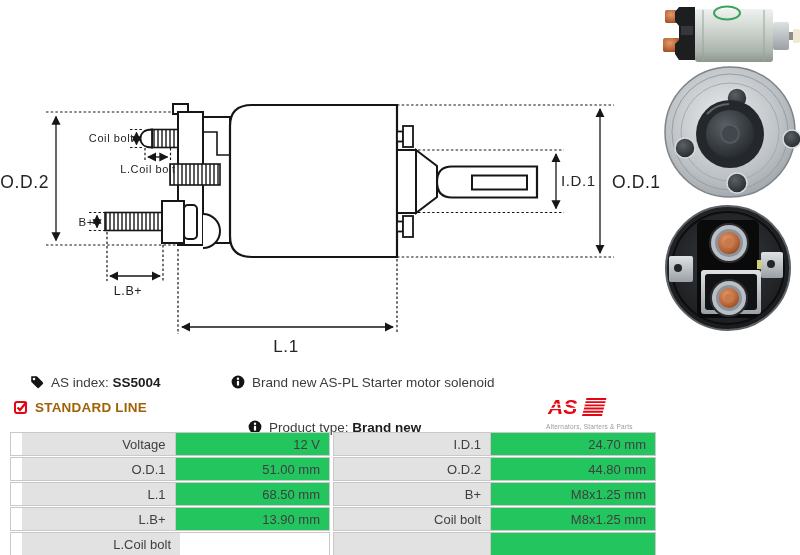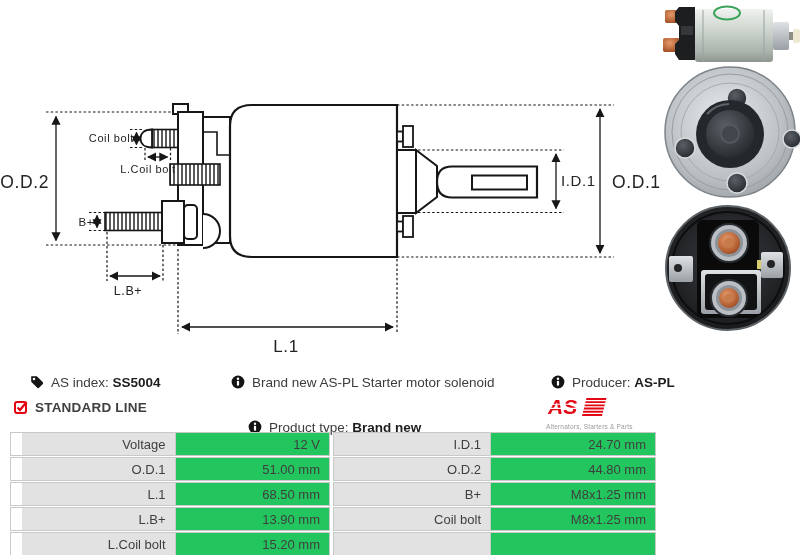--- a/index.html
+++ b/index.html
@@ -7,21 +7,21 @@
   body { font-family:"Liberation Sans", sans-serif; color:#3c3c3c; }
   .page { position:relative; width:800px; height:555px; background:#fff; overflow:hidden; }
 
   .drawing { position:absolute; left:0; top:0; }
   .photos  { position:absolute; left:645px; top:2px; }
 
   
   .info-item { position:absolute; display:flex; align-items:center; gap:7px; height:16px; white-space:nowrap; }
   .info-item .txt { font-size:13.5px; color:#3c3c3c; }
   .info-item b { color:#1d1d1d; font-weight:700; }
-  .std-line .txt { color:#404040; font-weight:700; letter-spacing:.2px; }
+  .std-line .txt { color:#a16207; font-weight:700; letter-spacing:.2px; }
   .icon { flex:0 0 auto; display:inline-block; }
 
   .logo-wrap { position:absolute; left:546px; top:396px; width:90px; }
   .logo-sub { font-size:6.5px; color:#9a9a9a; margin-top:1px; letter-spacing:.2px; }
 
   
   .spec { position:absolute; left:10px; top:432px; width:646px; }
   .spec-row { display:flex; margin-bottom:1px; height:24px; }
   .half { display:flex; border:1px solid #c9c9c9; }
   .half-l { width:320px; margin-right:3px; }
@@ -239,28 +239,20 @@
 
   <div class="info-item" style="left:248px; top:419px;text-decoration:underline;">
     <svg class="icon" width="14" height="14" viewBox="0 0 14 14">
       <circle cx="7" cy="7" r="6.4" fill="#141414"></circle>
       <circle cx="7" cy="3.8" r="1.2" fill="#fff"></circle>
       <rect x="5.9" y="5.7" width="2.2" height="5" rx="1" fill="#fff"></rect>
     </svg>
     <span class="txt"><span>Product type:</span>&nbsp;<b>Brand new</b></span>
   </div>
 
-  <div class="info-item" style="left:551px; top:374px;">
-    <svg class="icon" width="14" height="14" viewBox="0 0 14 14">
-      <circle cx="7" cy="7" r="6.4" fill="#141414"></circle>
-      <circle cx="7" cy="3.8" r="1.2" fill="#fff"></circle>
-      <rect x="5.9" y="5.7" width="2.2" height="5" rx="1" fill="#fff"></rect>
-    </svg>
-    <span class="txt"><span>Producer:</span>&nbsp;<b>AS-PL</b></span>
-  </div>
 
   <div class="logo-wrap">
     <svg width="62" height="22" viewBox="0 0 62 22">
       <text x="2" y="18" font-family="Liberation Sans, sans-serif" font-size="21" font-weight="bold" font-style="italic" fill="#e30613">AS</text>
       <g fill="#e30613" transform="skewX(-14)">
         <rect x="41" y="2" width="20" height="1.9"></rect>
         <rect x="41" y="5.2" width="20" height="1.9"></rect>
         <rect x="41" y="8.4" width="20" height="1.9"></rect>
         <rect x="41" y="11.6" width="20" height="1.9"></rect>
         <rect x="41" y="14.8" width="20" height="1.9"></rect>
@@ -314,21 +306,20 @@
       </div>
       <div class="half half-r">
         <div class="cell lbl">Coil bolt</div>
         <div class="cell val">M8x1.25 mm</div>
       </div>
     </div>
 
     <div class="spec-row">
       <div class="half half-l">
         <div class="cell lbl">L.Coil bolt</div>
-        <div class="cell val">15.20 mm</div>
       </div>
       <div class="half half-r">
         <div class="cell lbl"></div>
         <div class="cell val"></div>
       </div>
     </div>
 
   </div>
 </div>
 

